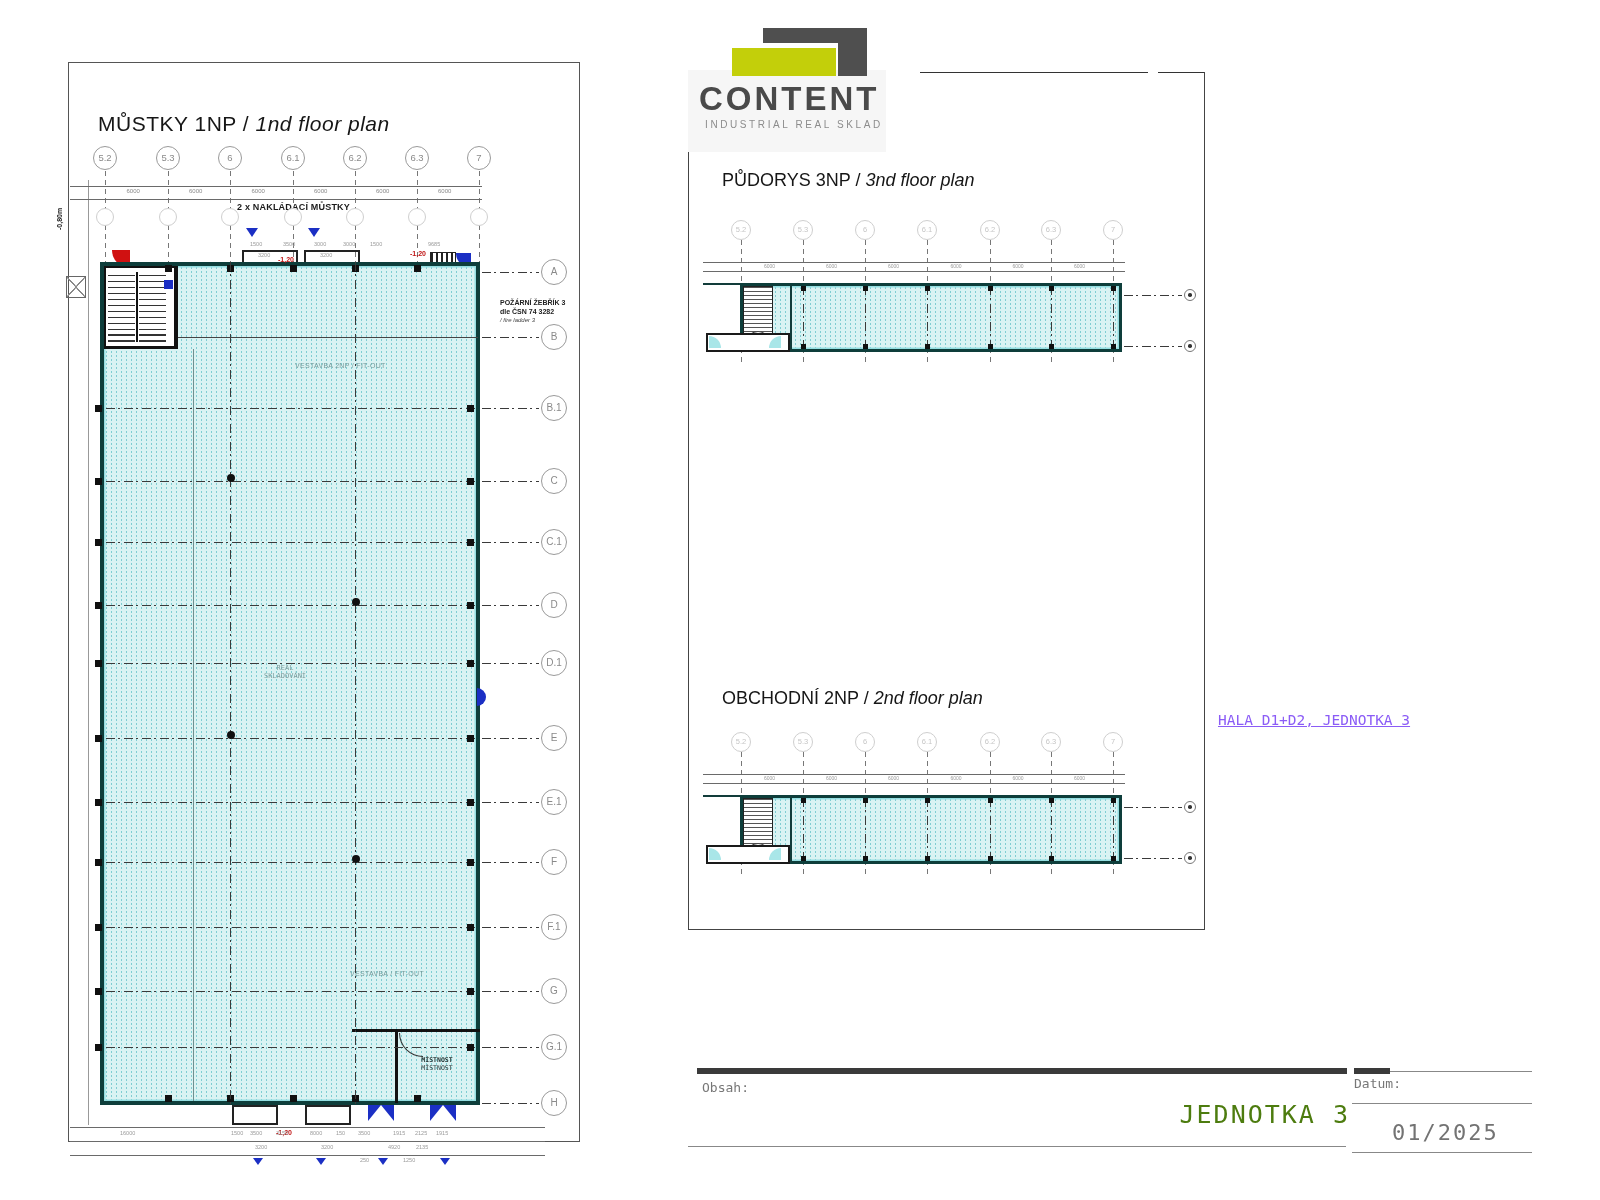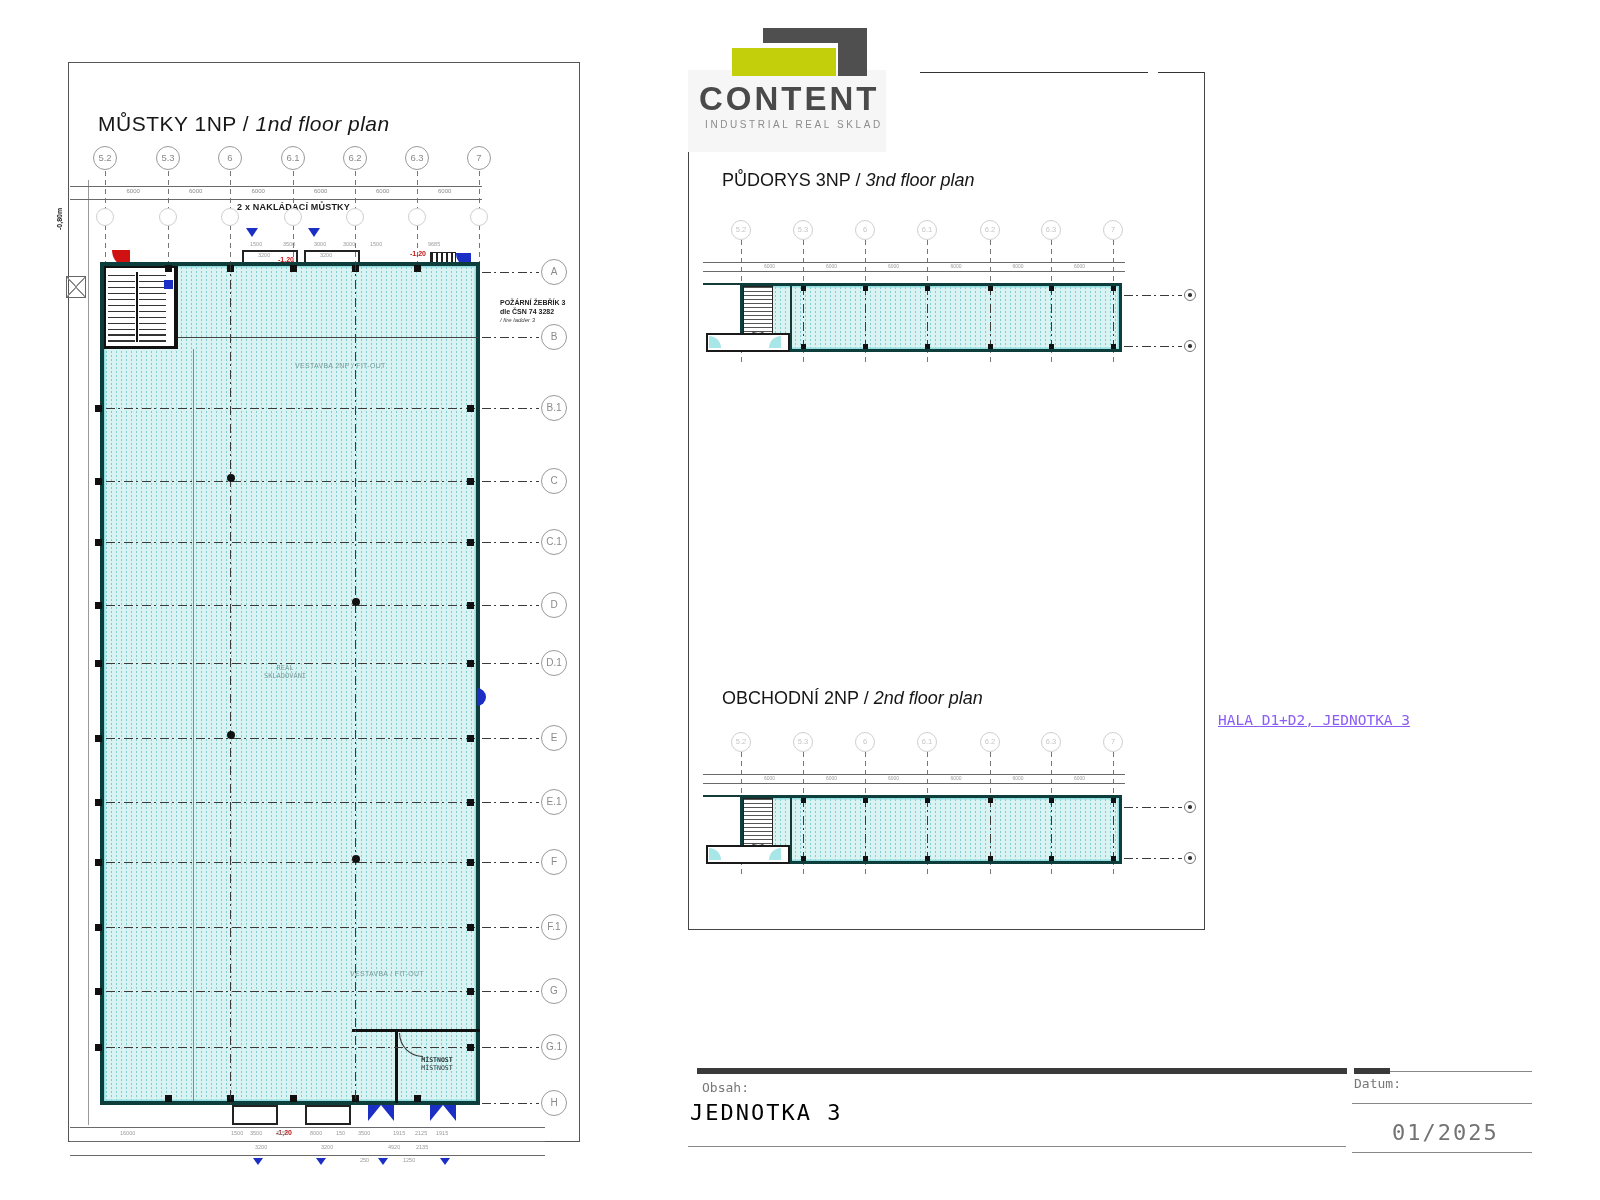--- a/index.html
+++ b/index.html
@@ -120,21 +120,21 @@
 
   <div class="abs mono" style="left:1218px;top:712px;color:#8b5cf6">
     <div style="font-size:14.5px;text-decoration:underline;margin-bottom:4px;white-space:nowrap">HALA D1+D2, JEDNOTKA 3</div>
   </div>
 
   <div class="abs" style="left:697px;top:1068px;width:650px;height:6px;background:#3a3a3a"></div>
   <div class="abs" style="left:1354px;top:1068px;width:36px;height:6px;background:#3a3a3a"></div>
   <div class="hl" style="left:1390px;top:1071px;width:142px;background:#888"></div>
 
   <div class="abs mono" style="left:702px;top:1080px;font-size:13px;color:#777">Obsah:</div>
-  <div class="abs mono" style="left:690px;top:1100px;width:660px;text-align:left;font-size:22px;color:#000000;letter-spacing:2px">JEDNOTKA 3</div>
+  <div class="abs mono" style="left:690px;top:1100px;width:660px;text-align:right;font-size:25px;color:#4d7c0f;letter-spacing:2px">JEDNOTKA 3</div>
   <div class="abs mono" style="left:1354px;top:1076px;font-size:13px;color:#777">Datum:</div>
   <div class="hl" style="left:1352px;top:1103px;width:180px;background:#888"></div>
   <div class="abs mono" style="left:1392px;top:1120px;font-size:22px;color:#737373;letter-spacing:2px">01/2025</div>
   <div class="hl" style="left:688px;top:1146px;width:658px;background:#888"></div>
   <div class="hl" style="left:1352px;top:1152px;width:180px;background:#888"></div>
 
 <div class="bub" style="left: 93px; top: 146px; width: 24px; height: 24px; font-size: 9.5px;">5.2</div>
     <div class="dashv" style="left: 105px; top: 171px; height: 91px;"></div>
     <div class="bub faint" style="left: 96px; top: 208px; width: 18px; height: 18px; font-size: 7px;"></div>
     <div class="bub" style="left: 156px; top: 146px; width: 24px; height: 24px; font-size: 9.5px;">5.3</div>

